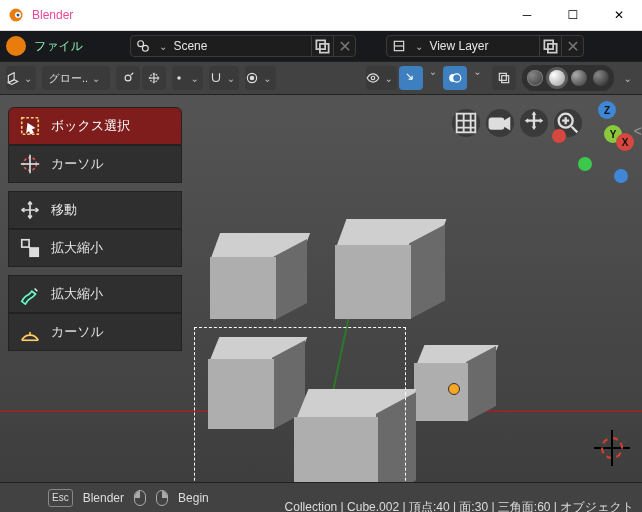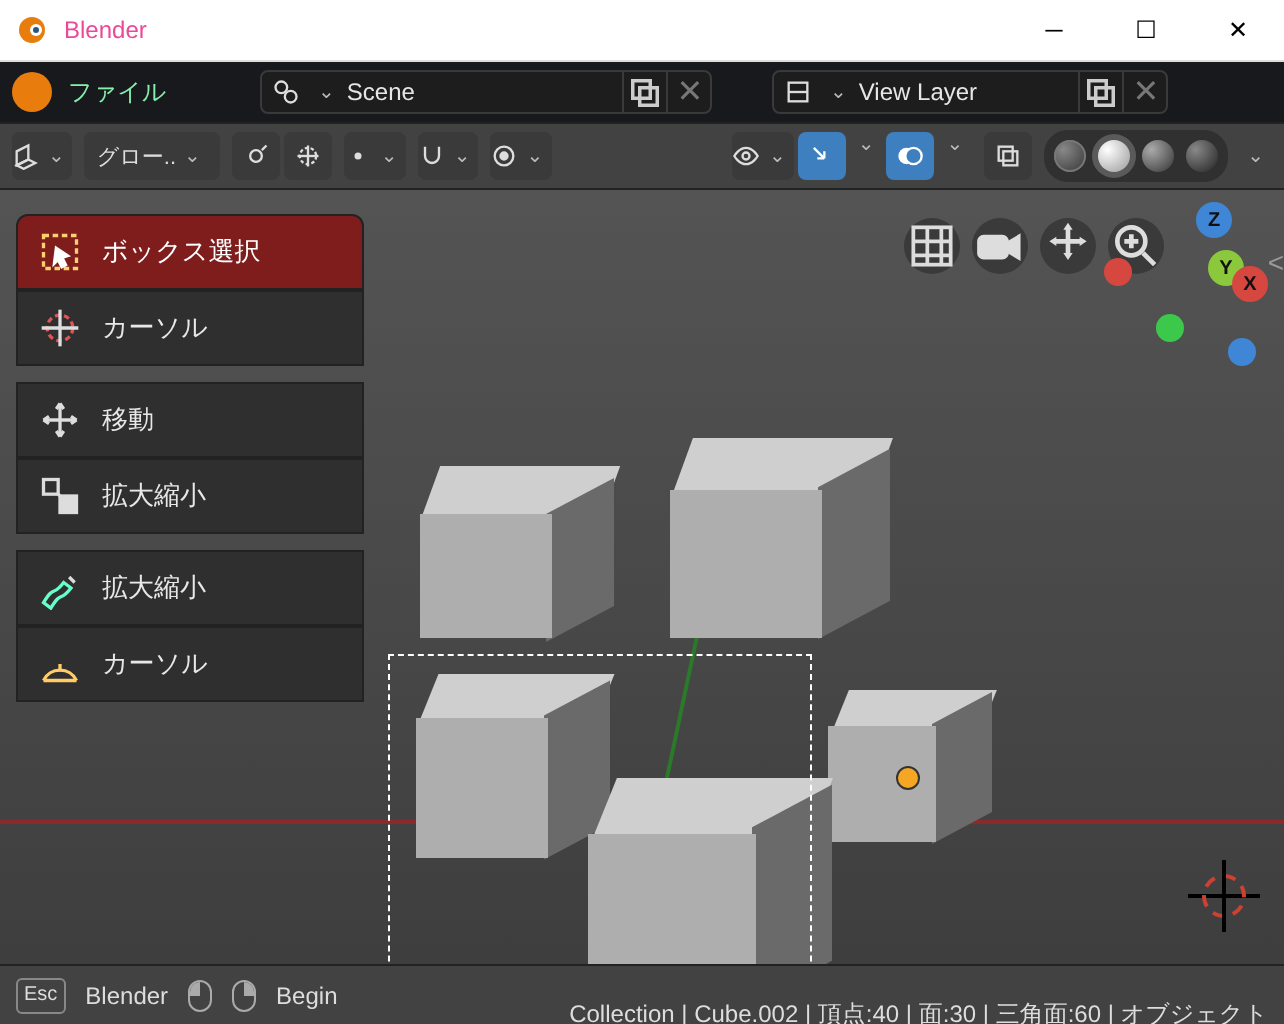--- a/index.html
+++ b/index.html
@@ -105,21 +105,21 @@
 
   
   .cursor3d{position:absolute;right:12px;bottom:16px;width:36px;height:36px;}
   .cursor3d::before,.cursor3d::after{content:"";position:absolute;background:#000;}
   .cursor3d::before{left:0;top:17px;width:36px;height:2px;}
   .cursor3d::after{left:17px;top:0;width:2px;height:36px;}
   .cursor3d .ring{position:absolute;left:7px;top:7px;width:22px;height:22px;border:2px dashed #d04030;border-radius:50%;}
 
   
   .statusbar{height:30px;background:#424242;border-top:1px solid #222;display:flex;align-items:center;padding:0 8px;color:#ddd;font-size:12px;gap:10px;}
-  .key{display:inline-flex;align-items:center;justify-content:center;min-width:22px;height:18px;border:1px solid #888;border-radius:3px;font-size:10px;padding:0 3px;}
+  .key{display:inline-flex;align-items:center;justify-content:center;min-width:22px;height:18px;border:1px solid #888;border-radius:3px;font-size:10px;padding:0 3px;margin-left:40px;}
   .statusbar .right{margin-left:auto;white-space:nowrap;overflow:hidden;margin-top:20px;}
   .mouseicon{width:12px;height:16px;border:1px solid #aaa;border-radius:6px;display:inline-block;position:relative;}
   .mouseicon.l::before{content:"";position:absolute;left:0;top:0;width:5px;height:7px;background:#aaa;border-top-left-radius:5px;}
   .mouseicon.r::before{content:"";position:absolute;right:0;top:0;width:5px;height:7px;background:#aaa;border-top-right-radius:5px;}
 </style>
 </head>
 <body>
 
 <div class="titlebar">
   <svg class="app-icon" viewBox="0 0 32 32">

